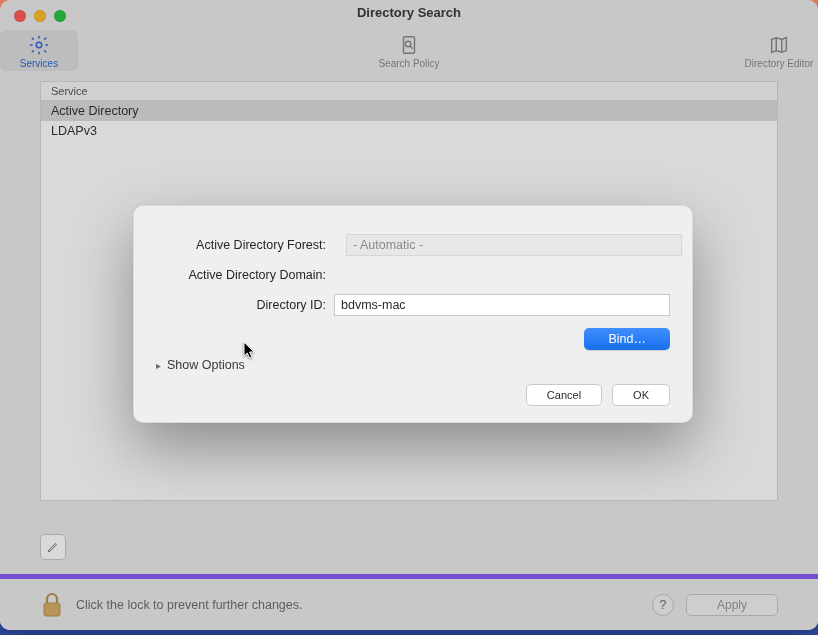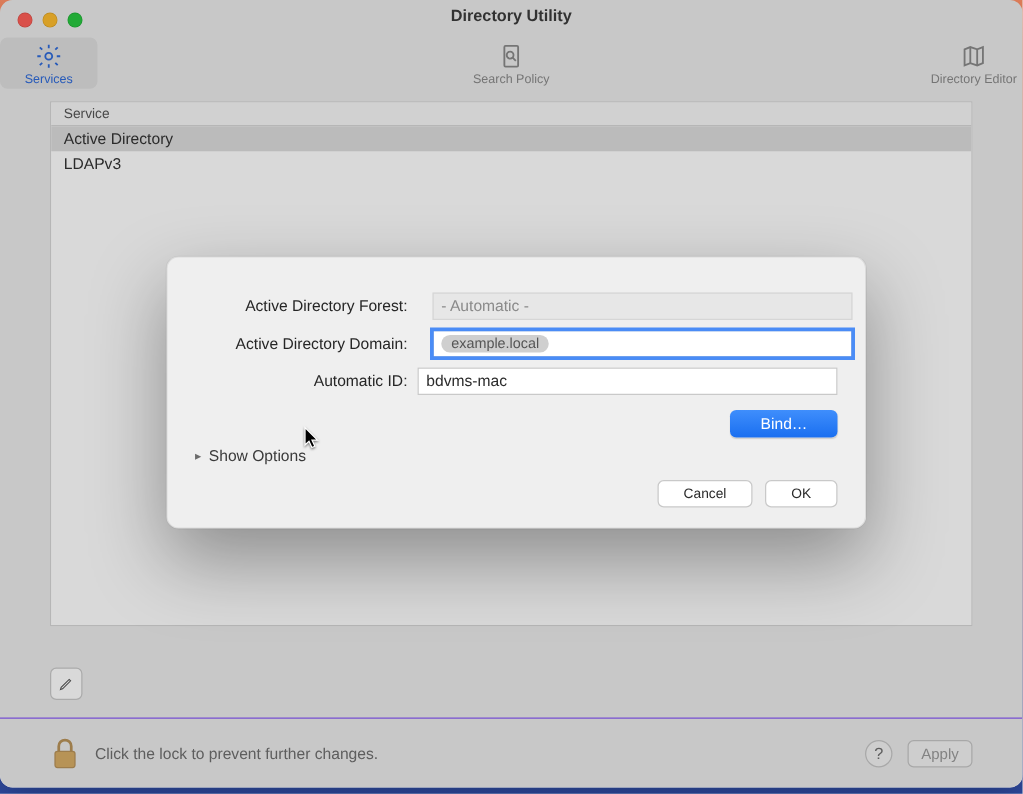--- a/index.html
+++ b/index.html
@@ -47,26 +47,26 @@
 
   
   .pencil-btn {
     position: absolute; left: 40px; bottom: 70px;
     width: 26px; height: 26px; border: 1px solid #c9c9c9; background: #fff; border-radius: 5px;
     display: flex; align-items: center; justify-content: center;
   }
   .pencil-btn svg { stroke: #555; fill: none; stroke-width: 1.4; }
 
   
-  .footer { position: absolute; left: 0; right: 0; bottom: 0; height: 56px; border-top: 1px solid #8b5cf6; display: flex; align-items: center; padding: 0 40px; gap: 12px; background:#ececec;}
+  .footer { position: absolute; left: 0; right: 0; bottom: 0; height: 56px; border-top: 5px solid #8b5cf6; display: flex; align-items: center; padding: 0 40px; gap: 12px; background:#ececec;}
   .lock { width: 24px; height: 28px; position: relative; }
   .lock svg { display:block; }
   .footer-text { font-size: 12.5px; color: #6f6f6f; flex: 1; }
   .help { width: 22px; height: 22px; border-radius: 50%; border: 1px solid #c6c6c6; background: #f3f3f3; color:#6f6f6f; font-size: 13px; display:flex;align-items:center;justify-content:center; }
-  .apply { height: 22px; padding: 0 10px; border: 1px solid #c6c6c6; background: #f3f3f3; border-radius: 5px; font-size: 12px; color:#9a9a9a; }
+  .apply { height: 22px; padding: 0 30px; border: 1px solid #c6c6c6; background: #f3f3f3; border-radius: 5px; font-size: 12px; color:#9a9a9a; }
 
   
   .sheet {
     position: absolute; left: 133px; top: 205px; width: 560px; height: 218px;
     background: #efefef; border-radius: 10px; z-index: 10;
     border: 1px solid rgba(0,0,0,.08);
     box-shadow: 0 25px 60px rgba(0,0,0,.35), 0 0 0 .5px rgba(0,0,0,.05);
   }
   .form { padding: 24px 22px 0; }
   .frow { display: flex; align-items: center; height: 30px; }
@@ -102,21 +102,21 @@
 
 <div class="window">
 
   <div class="traffic">
     <div class="dot red"></div>
     <div class="dot yellow"></div>
     <div class="dot green"></div>
   </div>
 
   <div class="titlebar">
-    <div class="title">Directory Utility</div>
+    <div class="title">Directory Search</div>
   </div>
 
   <div class="toolbar">
     <div class="toolbtn selected">
       <span class="ticon">
         <svg width="22" height="22" viewBox="0 0 24 24">
             <circle cx="12" cy="12" r="3"></circle>
             <path d="M12 2v3M12 19v3M4.2 4.2l2.1 2.1M17.7 17.7l2.1 2.1M2 12h3M19 12h3M4.2 19.8l2.1-2.1M17.7 6.3l2.1-2.1"></path>
           </svg>
       </span>
@@ -175,30 +175,23 @@
 <div class="sheet">
   <div class="form">
     <div class="frow">
       <div class="flabel">Active Directory Forest:</div>
       <div class="fval">
           <div class="ro">- Automatic -</div>
         </div>
     </div>
     <div class="frow">
       <div class="flabel">Active Directory Domain:</div>
-      <div class="fval">
-        <div class="ro focused" style="background:#fff;outline:3px solid #4a8cf6;outline-offset:-1px;border-color:#c9c9c9;">
-          <span class="pill-wrap">
-              <span class="pill">example.local</span>
-            </span>
-        </div>
-      </div>
     </div>
     <div class="frow">
-      <div class="flabel">Automatic ID:</div>
+      <div class="flabel">Directory ID:</div>
       <div class="fval"><input type="text" value="bdvms-mac" style=""></div>
     </div>
   </div>
 
   <div class="bind-row">
     <button class="bind-btn">Bind…</button>
   </div>
 
   <div class="options-row">
     <span class="disclosure">▸</span>

